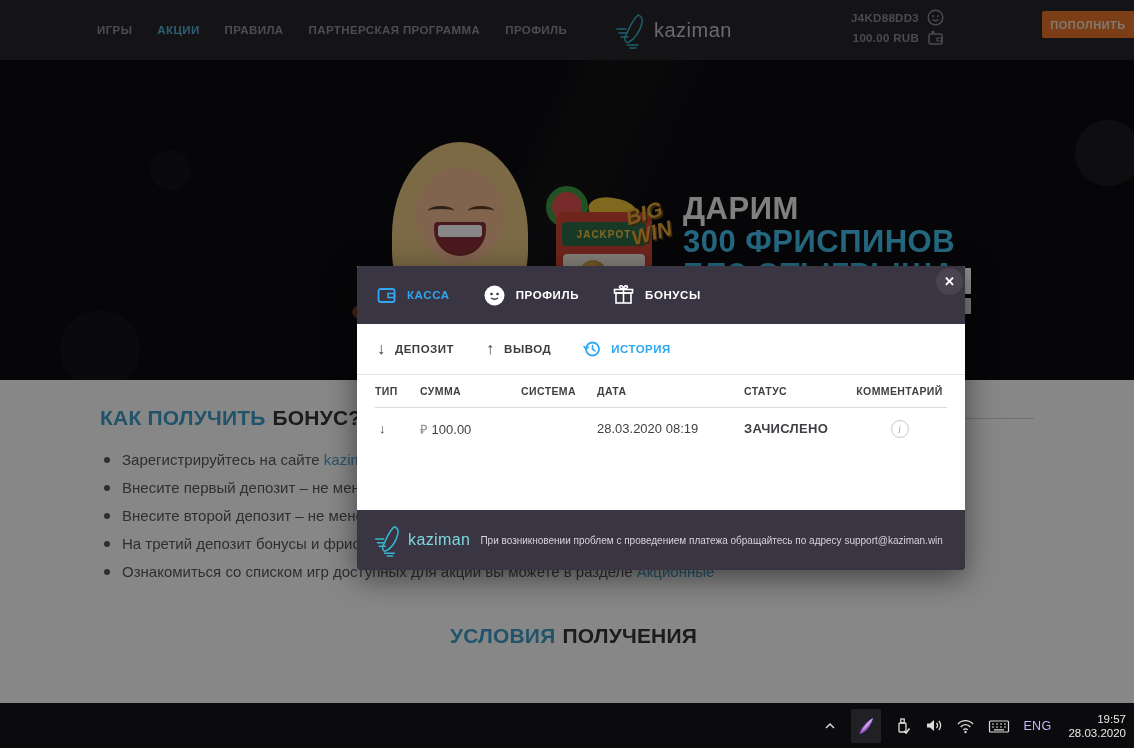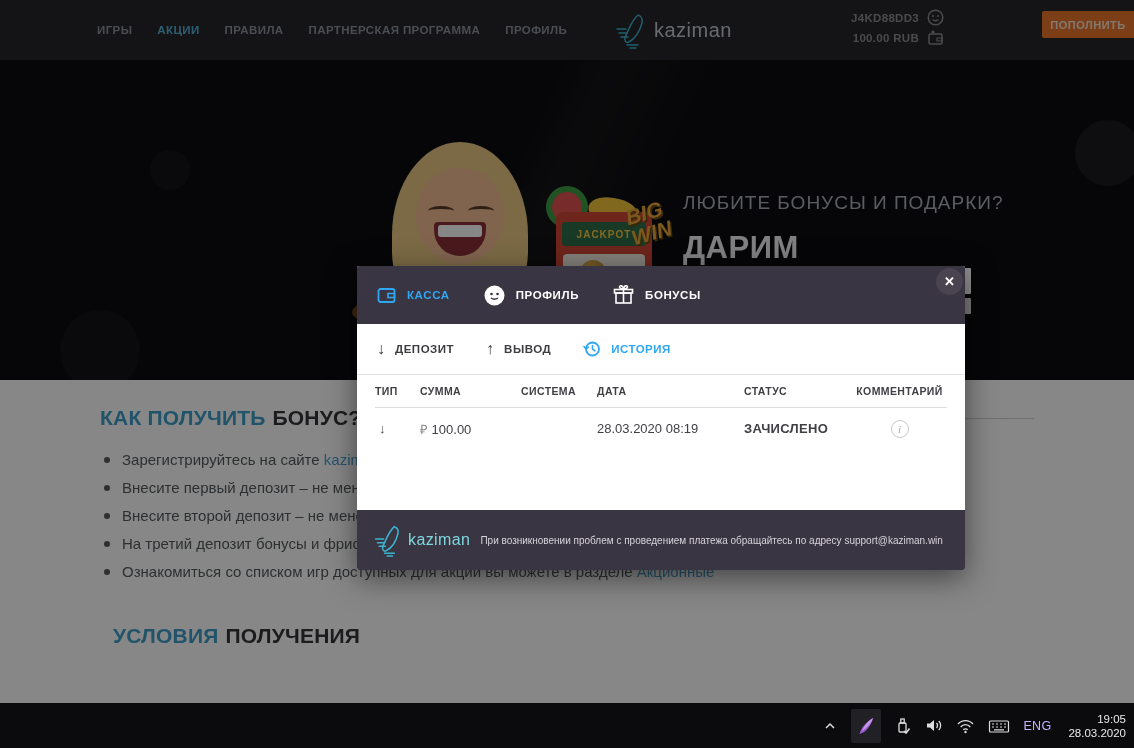--- a/index.html
+++ b/index.html
@@ -61,21 +61,21 @@
   .content { position:absolute; top:380px; left:0; right:0; bottom:45px; background:#ffffff; z-index:1; }
   .content-inner { padding:26px 100px 0 100px; }
   .sec-heading { display:flex; align-items:center; font-size:21px; font-weight:800; letter-spacing:.2px; }
   .sec-heading .accent { color:#3f9fc9; margin-right:7px; }
   .sec-heading .rest { color:#35353a; }
   .sec-heading .rule { flex:1; height:1px; background:#d4d4d4; margin-left:16px; }
   .bullet-list { list-style:none; margin-top:22px; }
   .bullet-list li { position:relative; padding-left:22px; margin-bottom:12px; font-size:15px; color:#555a5e; line-height:16px; }
   .bullet-list li::before { content:""; position:absolute; left:4px; top:5px; width:6px; height:6px; border-radius:50%; background:#555a5e; }
   .inline-link { color:#4aa0cc; text-decoration:none; cursor:pointer; }
-  .heading2 { margin:44px 0 0 13px; }
+  .heading2 { margin:44px 0 0 13px;justify-content:center; }
 
   
   .dim-overlay { position:absolute; left:0; top:0; right:0; height:703px; background:rgba(0,0,0,0.47); z-index:5; }
 
   
   .modal { position:absolute; left:357px; top:266px; width:608px; height:304px; background:#ffffff; z-index:10; box-shadow:0 8px 30px rgba(0,0,0,.5); border-radius:2px; }
   .modal-header { position:relative; height:58px; background:#3a3542; display:flex; align-items:center; padding-left:20px; gap:34px; border-radius:2px 2px 0 0; }
   .m-tab { display:flex; align-items:center; gap:11px; cursor:pointer; }
   .m-tab-label { font-size:11.5px; font-weight:bold; letter-spacing:.6px; color:#ffffff; }
   .m-tab.active .m-tab-label { color:#2fa7f2; }
@@ -206,21 +206,20 @@
         <span>7</span>
           <span>7</span>
           <span>7</span>
       </div>
       <div class="slot-base"></div>
     </div>
     <div class="deco bigwin">BIG WIN</div>
     <div class="deco gold-knob"></div>
 
     <div class="banner-text">
-      <div class="tagline">ЛЮБИТЕ БОНУСЫ И ПОДАРКИ?</div>
       <div class="big-line bl-white">ДАРИМ</div>
       <div class="big-line bl-teal">300 ФРИСПИНОВ</div>
       <div class="big-line bl-teal">БЕЗ ОТЫГРЫША</div>
     </div>
   </section>
 
   <section class="content">
     <div class="content-inner">
       <h2 class="sec-heading">
         <span class="accent">КАК ПОЛУЧИТЬ</span>
@@ -392,18 +391,18 @@
     <span class="tray-btn">
       <svg width="22" height="16" viewBox="0 0 22 16">
         <g fill="none" stroke="#dcdcdc" stroke-width="1.2">
           <rect x="1.5" y="3" width="19" height="11" rx="1"></rect>
           <path d="M4 6 h2 M8 6 h2 M12 6 h2 M16 6 h2 M4 9 h2 M8 9 h2 M12 9 h2 M16 9 h2 M6 11.8 h10"></path>
         </g>
       </svg>
     </span>
     <span class="lang">ENG</span>
     <span class="clock">
-      <span>19:05</span>
+      <span>19:57</span>
       <span>28.03.2020</span>
     </span>
   </div>
 
 </div>
 
 </body></html>

